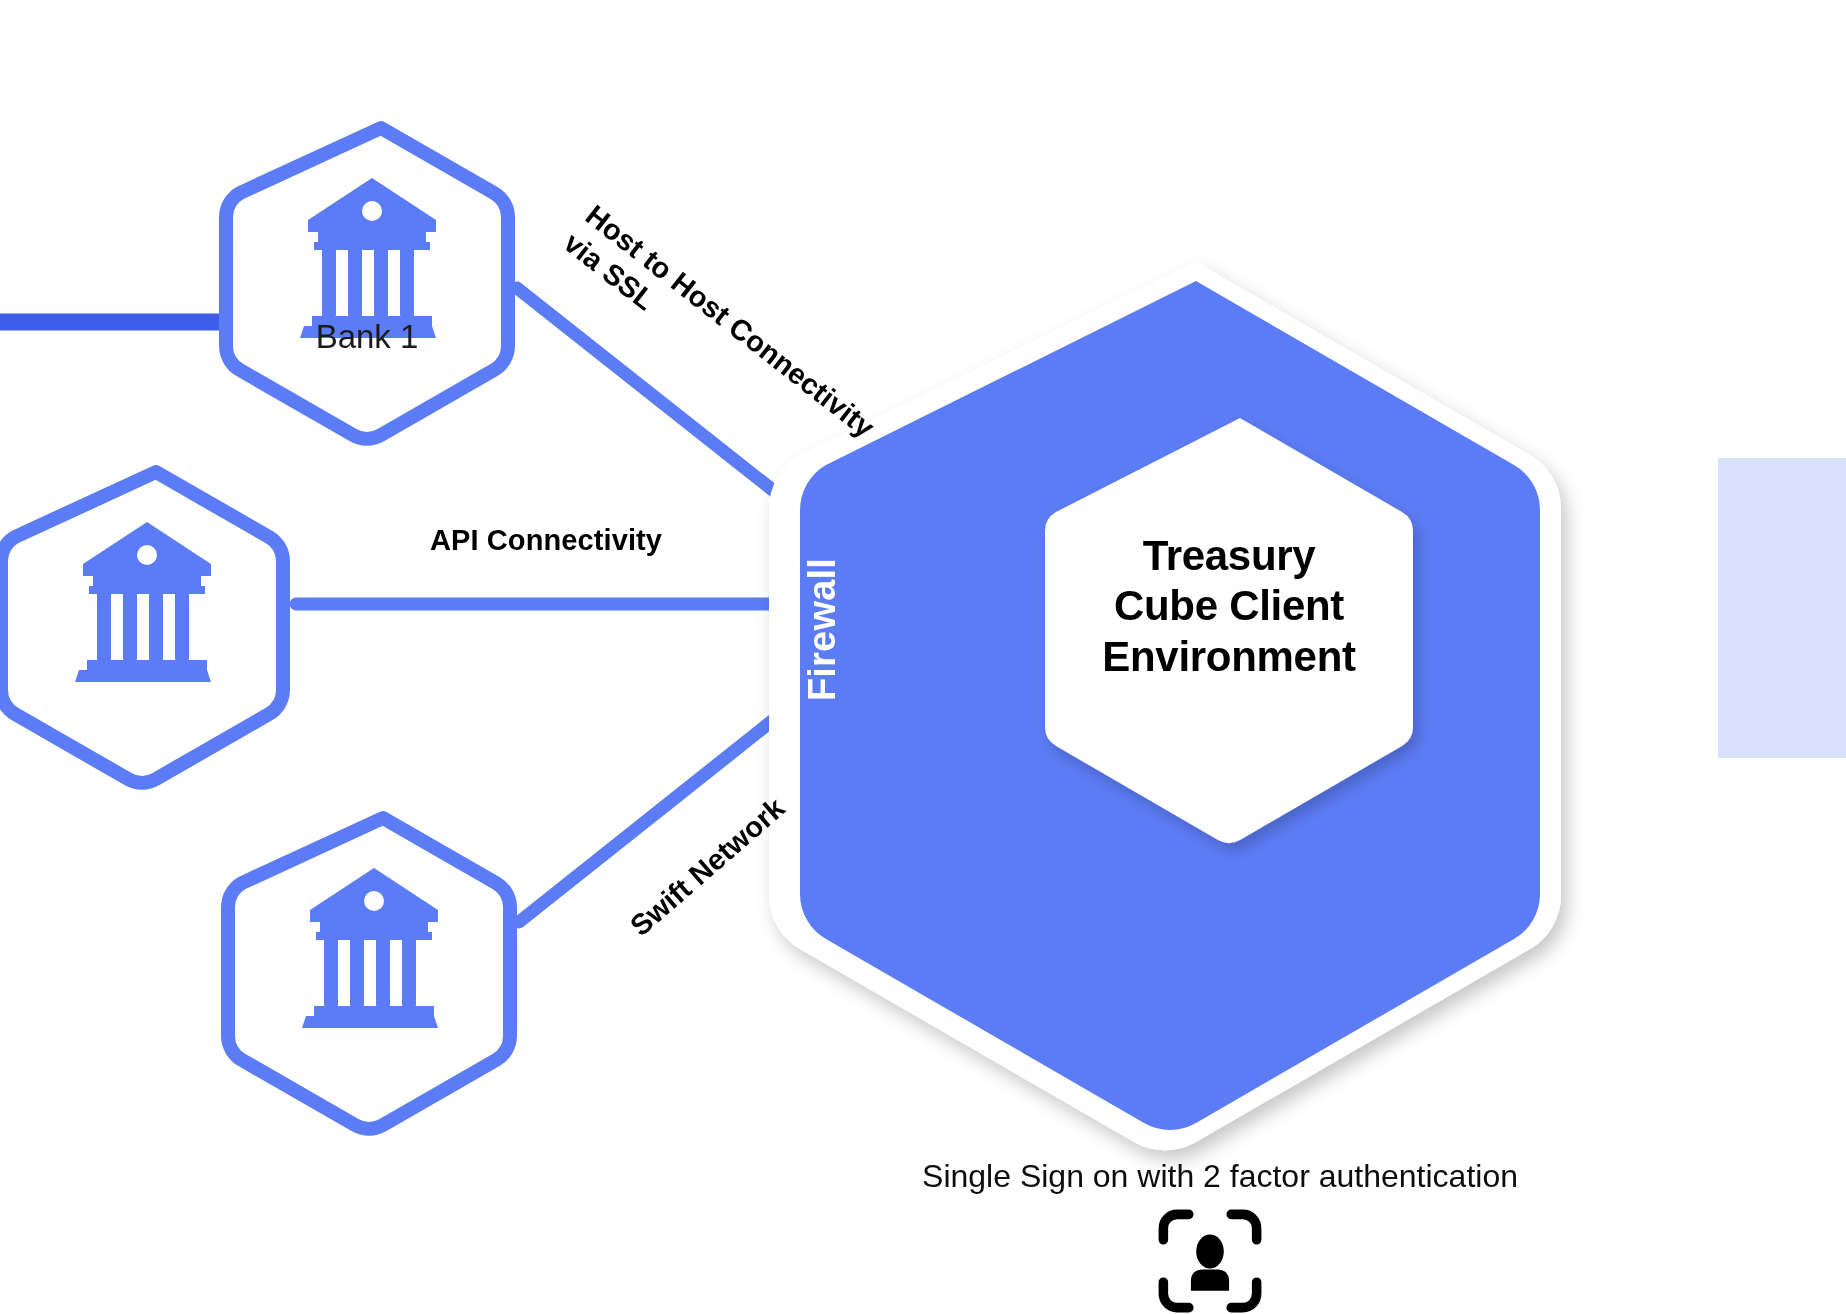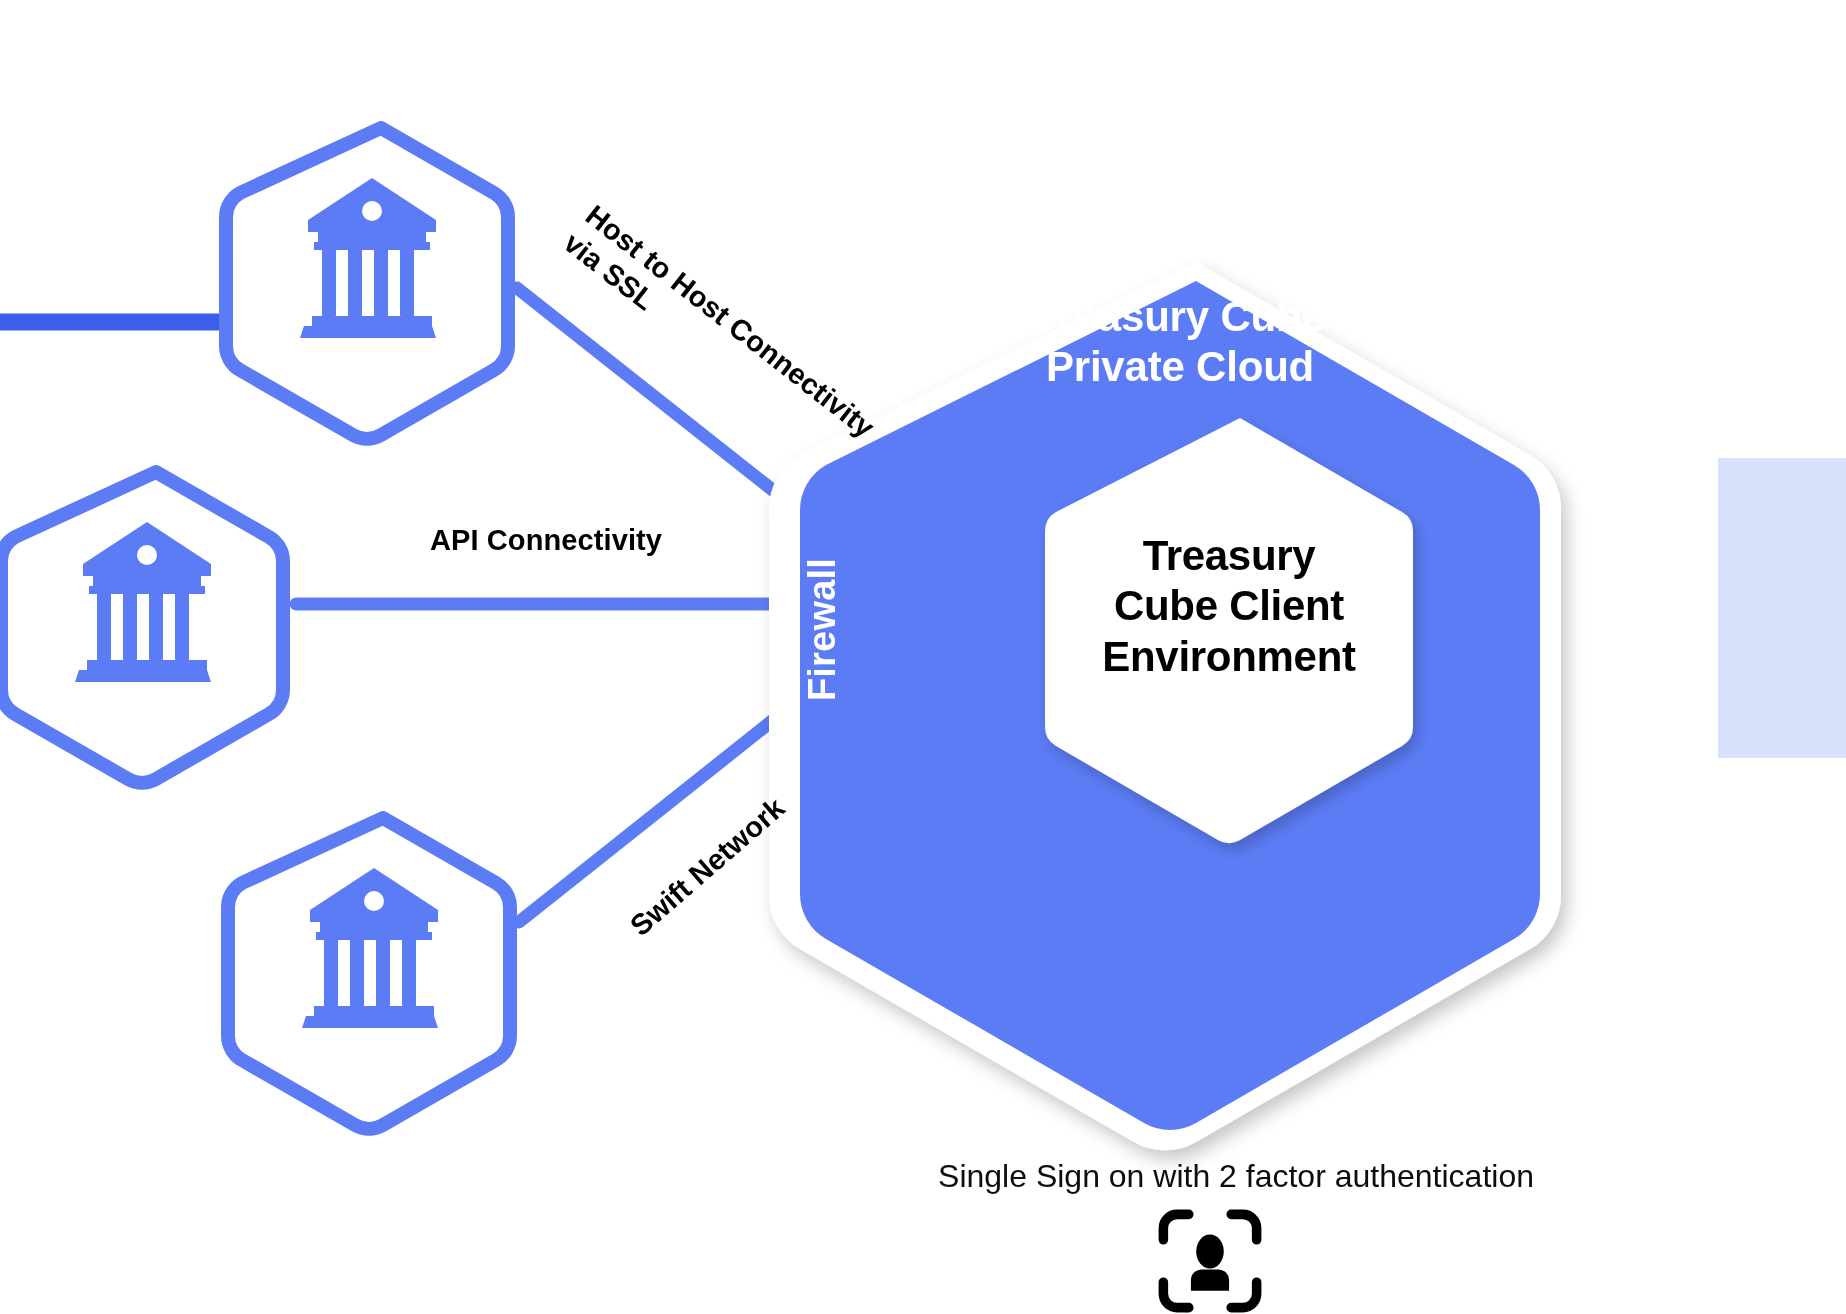--- a/index.html
+++ b/index.html
@@ -245,40 +245,39 @@
                L 1056 746
                A 22 22 0 0 1 1045 727
                L 1045 531
                A 22 22 0 0 1 1056 512
                Z" fill="#ffffff"></path>
     </g>
   </svg>
 
   <div class="layer txt-layer">
 
+    <div class="tlabel bank-name" style="left:226px; top:318px; width:282px;">Bank 1</div>
 
 
 
     <div class="tlabel conn-label two-line" style="left:600px; top:198px; width:320px; transform:rotate(38deg); transform-origin:0 0; text-align:left;">Host to Host Connectivity
 via SSL</div>
 
     <div class="tlabel conn-label" style="left:430px; top:524px; width:250px; text-align:left;">API Connectivity</div>
 
     <div class="tlabel conn-label" style="left:624px; top:918px; width:260px; transform:rotate(-41deg); transform-origin:0 0; text-align:left;">Swift Network</div>
 
-    <div class="cloud-title" style="left:940px; top:292px; width:480px;">Treasury Cube
-Private Cloud</div>
 
     <div class="firewall-label" style="left:822px; top:608px; width:200px; margin-left:-100px; text-align:center;">Firewall</div>
 
     <div class="client-env" style="left:1049px; top:524px; width:360px;margin-top:7px;">Treasury
 Cube Client
 Environment</div>
 
-    <div class="sso-text" style="left:716px; top:1158px; width:1040px;text-align:center;">Single Sign on with 2 factor authentication</div>
+    <div class="sso-text" style="left:700px; top:1158px; width:1040px;text-align:center;">Single Sign on with 2 factor authentication</div>
 
     <svg class="faceid" style="left:1157px; top:1208px;" width="106" height="106" viewBox="0 0 100 100">
       <g fill="none" stroke="#000000" stroke-width="9" stroke-linecap="round">
         <path d="M 6 30 L 6 19 A 13 13 0 0 1 19 6 L 30 6"></path>
         <path d="M 70 6 L 81 6 A 13 13 0 0 1 94 19 L 94 30"></path>
         <path d="M 94 70 L 94 81 A 13 13 0 0 1 81 94 L 70 94"></path>
         <path d="M 30 94 L 19 94 A 13 13 0 0 1 6 81 L 6 70"></path>
       </g>
       <ellipse cx="50" cy="41" rx="13" ry="16" fill="#000000"></ellipse>
       <path d="M 32 78 L 32 68 A 10 10 0 0 1 42 58 L 58 58 A 10 10 0 0 1 68 68 L 68 78 Z" fill="#000000"></path>

